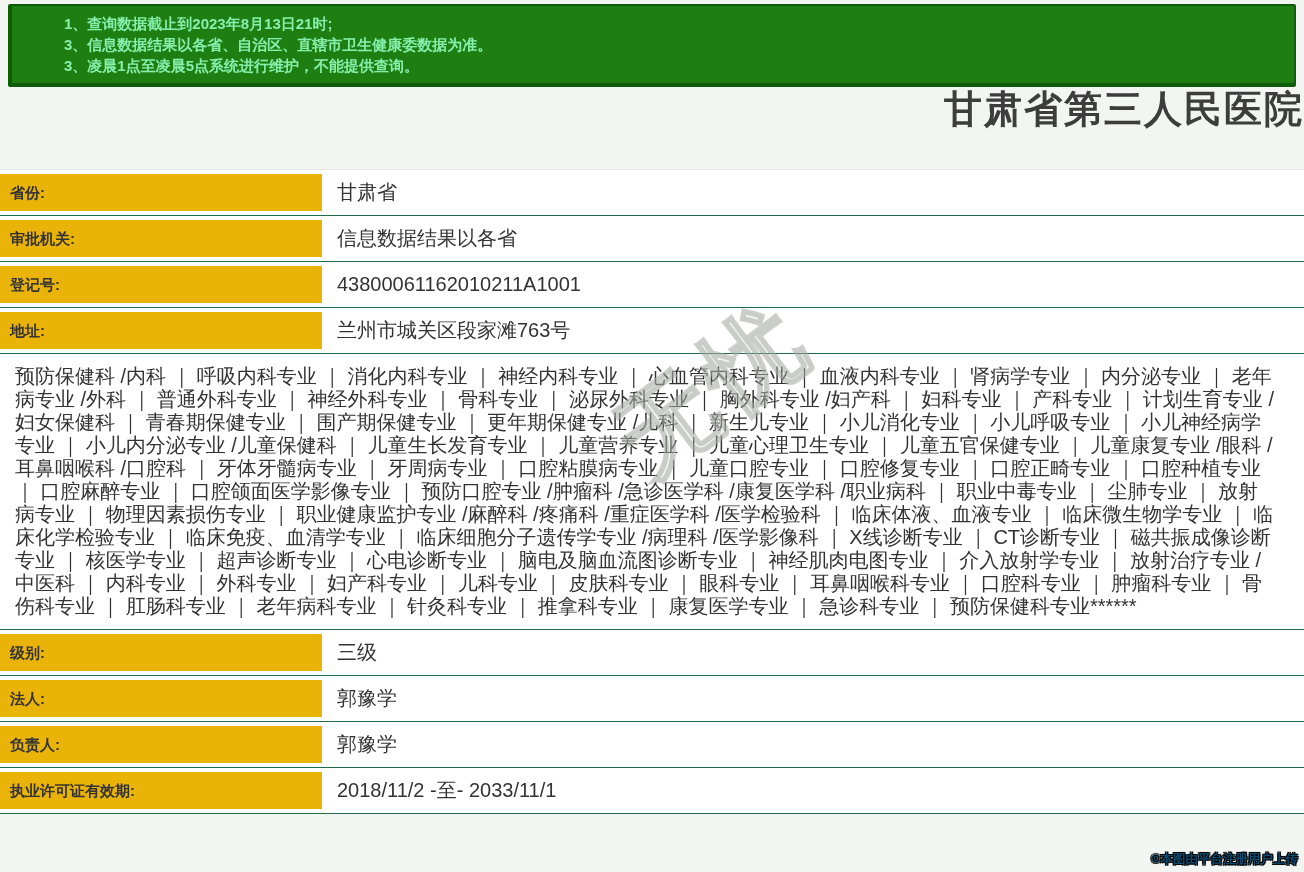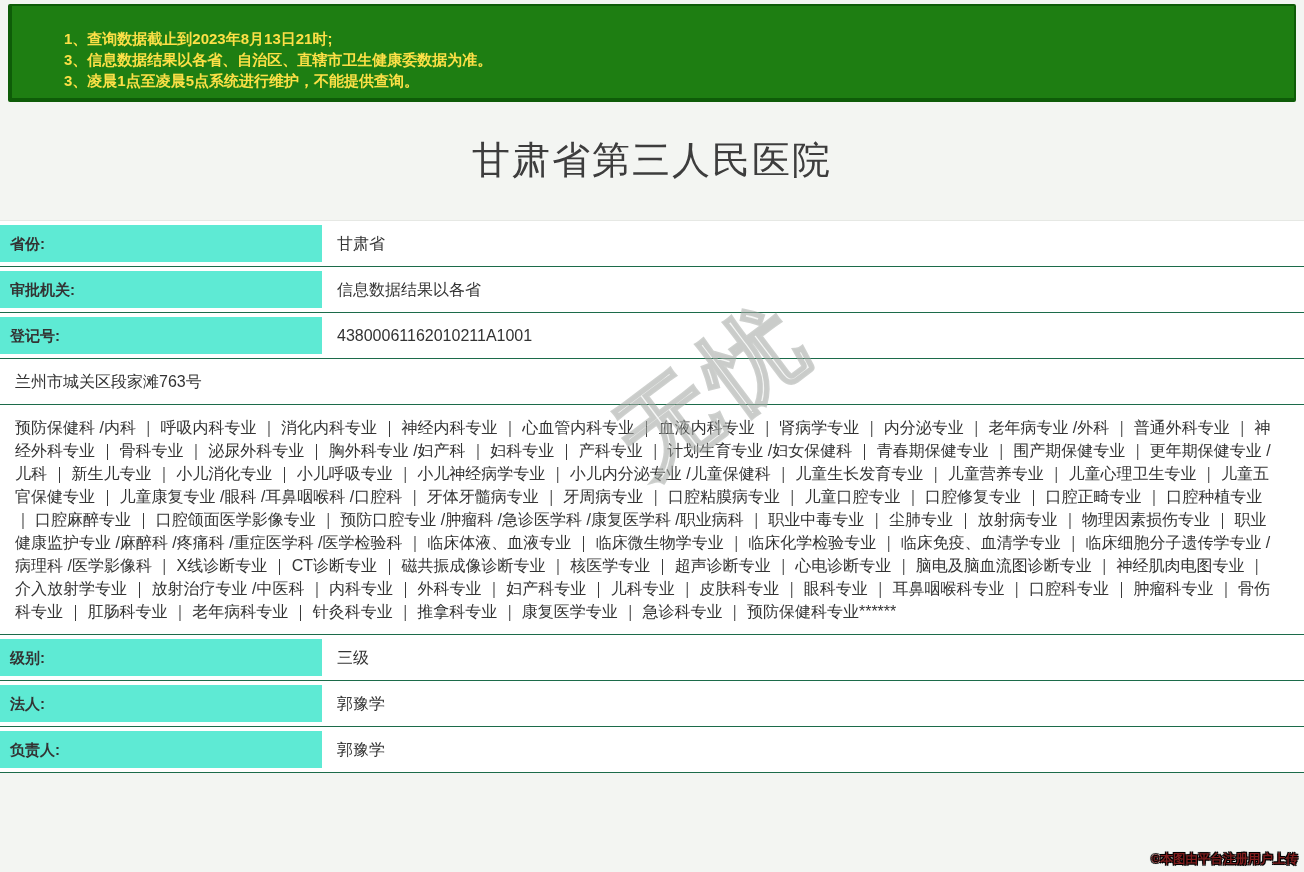--- a/index.html
+++ b/index.html
@@ -16,61 +16,60 @@
     font-family:"Liberation Sans","DejaVu Sans",sans-serif;
     color:#333;
   }
   .notice-banner{
     margin:4px 8px 0 8px;
     background:var(--banner-bg);
     border:2px solid var(--banner-border);
     border-left-width:4px;
     border-bottom-width:4px;
     border-radius:2px;
-    padding:22px 10px 7px 52px;
-    color:#fde047;
+    padding:7px 10px 7px 52px;
+    color:#86efac;
     font-size:15px;
     font-weight:bold;
     line-height:21px;
   }
   .page-title{
     margin:0 0 38px 0;
-    padding-top:36px;
-    text-align:center;
+    text-align:right;
     font-size:38px;
     line-height:44px;
-    font-weight:400;
+    font-weight:700;
     color:#3d3d3d;
     letter-spacing:2px;
   }
   .info-table{
     border-top:1px solid #e6e8e4;
     background:#fff;
   }
   .row{
     display:flex;
     background:#fff;
     border-bottom:1px solid var(--row-border);
   }
   .cell-label{
     flex:none;
     width:322px;
-    background:#5eead4;
+    background:#eab308;
     border-top:4px solid #fff;
     border-bottom:4px solid #fff;
     padding:7px 10px;
     font-size:15px;
     font-weight:bold;
     line-height:23px;
     color:#333;
   }
   .cell-value{
     flex:1;
     padding:11px 26px 11px 15px;
-    font-size:16px;
+    font-size:20px;
     line-height:23px;
     color:#333;
     word-break:break-word;
   }
   .watermark-center{
     position:absolute;
     left:575px;top:280px;
     width:280px;height:220px;
     display:flex;align-items:center;justify-content:center;
     transform:rotate(-37deg);
@@ -80,21 +79,21 @@
     color:rgba(170,175,170,0.10);
     -webkit-text-stroke:2.5px rgba(165,170,165,0.55);
     pointer-events:none;
     white-space:nowrap;
   }
   .watermark-corner{
     position:absolute;
     right:6px;bottom:4px;
     font-size:12.5px;
     font-weight:bold;
-    color:#7f1d1d;
+    color:#0c4a6e;
     text-shadow:-1px -1px 0 #000,1px -1px 0 #000,-1px 1px 0 #000,1px 1px 0 #000,0 0 2px #000;
     pointer-events:none;
     margin-left:20px;
   }
 </style>
 </head>
 <body>
 
 <div class="notice-banner" id="notice-banner">
   <div class="notice-line">1、查询数据截止到2023年8月13日21时;</div>
@@ -116,20 +115,21 @@
     <div class="cell-label">审批机关:</div>
     <div class="cell-value">信息数据结果以各省</div>
   </div>
 
   <div class="row">
     <div class="cell-label">登记号:</div>
     <div class="cell-value">43800061162010211A1001</div>
   </div>
 
   <div class="row">
+    <div class="cell-label">地址:</div>
     <div class="cell-value">兰州市城关区段家滩763号</div>
   </div>
 
   <div class="row">
     <div class="cell-value">预防保健科 /内科 ｜ 呼吸内科专业 ｜ 消化内科专业 ｜ 神经内科专业 ｜ 心血管内科专业 ｜ 血液内科专业 ｜ 肾病学专业 ｜ 内分泌专业 ｜ 老年病专业 /外科 ｜ 普通外科专业 ｜ 神经外科专业 ｜ 骨科专业 ｜ 泌尿外科专业 ｜ 胸外科专业 /妇产科 ｜ 妇科专业 ｜ 产科专业 ｜ 计划生育专业 /妇女保健科 ｜ 青春期保健专业 ｜ 围产期保健专业 ｜ 更年期保健专业 /儿科 ｜ 新生儿专业 ｜ 小儿消化专业 ｜ 小儿呼吸专业 ｜ 小儿神经病学专业 ｜ 小儿内分泌专业 /儿童保健科 ｜ 儿童生长发育专业 ｜ 儿童营养专业 ｜ 儿童心理卫生专业 ｜ 儿童五官保健专业 ｜ 儿童康复专业 /眼科 /耳鼻咽喉科 /口腔科 ｜ 牙体牙髓病专业 ｜ 牙周病专业 ｜ 口腔粘膜病专业 ｜ 儿童口腔专业 ｜ 口腔修复专业 ｜ 口腔正畸专业 ｜ 口腔种植专业 ｜ 口腔麻醉专业 ｜ 口腔颌面医学影像专业 ｜ 预防口腔专业 /肿瘤科 /急诊医学科 /康复医学科 /职业病科 ｜ 职业中毒专业 ｜ 尘肺专业 ｜ 放射病专业 ｜ 物理因素损伤专业 ｜ 职业健康监护专业 /麻醉科 /疼痛科 /重症医学科 /医学检验科 ｜ 临床体液、血液专业 ｜ 临床微生物学专业 ｜ 临床化学检验专业 ｜ 临床免疫、血清学专业 ｜ 临床细胞分子遗传学专业 /病理科 /医学影像科 ｜ X线诊断专业 ｜ CT诊断专业 ｜ 磁共振成像诊断专业 ｜ 核医学专业 ｜ 超声诊断专业 ｜ 心电诊断专业 ｜ 脑电及脑血流图诊断专业 ｜ 神经肌肉电图专业 ｜ 介入放射学专业 ｜ 放射治疗专业 /中医科 ｜ 内科专业 ｜ 外科专业 ｜ 妇产科专业 ｜ 儿科专业 ｜ 皮肤科专业 ｜ 眼科专业 ｜ 耳鼻咽喉科专业 ｜ 口腔科专业 ｜ 肿瘤科专业 ｜ 骨伤科专业 ｜ 肛肠科专业 ｜ 老年病科专业 ｜ 针灸科专业 ｜ 推拿科专业 ｜ 康复医学专业 ｜ 急诊科专业 ｜ 预防保健科专业******</div>
   </div>
 
   <div class="row">
     <div class="cell-label">级别:</div>
     <div class="cell-value">三级</div>
@@ -138,16 +138,20 @@
   <div class="row">
     <div class="cell-label">法人:</div>
     <div class="cell-value">郭豫学</div>
   </div>
 
   <div class="row">
     <div class="cell-label">负责人:</div>
     <div class="cell-value">郭豫学</div>
   </div>
 
+  <div class="row">
+    <div class="cell-label">执业许可证有效期:</div>
+    <div class="cell-value">2018/11/2 -至- 2033/11/1</div>
+  </div>
 </div>
 
 <div class="watermark-center">无忧</div>
 <div class="watermark-corner">©本图由平台注册用户上传</div>
 
 </body></html>

